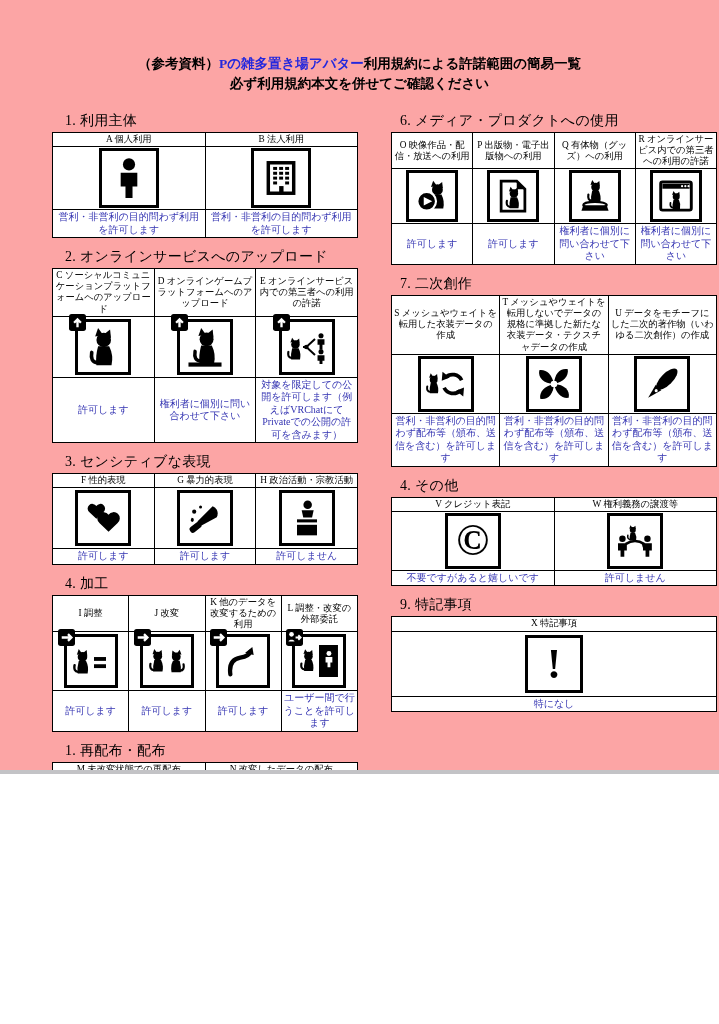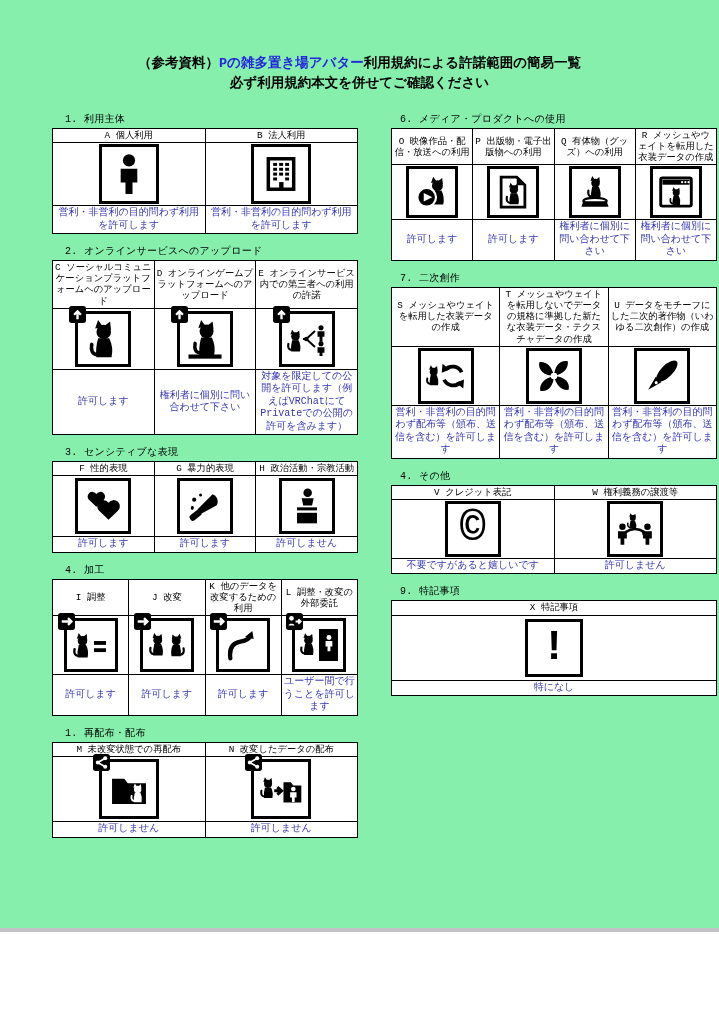--- a/index.html
+++ b/index.html
@@ -1,24 +1,24 @@
 <!DOCTYPE html>
 <html style="--brand: #2428dd; --status: #3434b2;"><head>
 <meta charset="utf-8">
 <style>
   html,body{margin:0;padding:0;background:#fff;}
-  .page{position:relative;width:719px;height:932px;background:#86efac;overflow:hidden;
-        font-family:Liberation Mono, monospace;color:#000;}
+  .page{position:relative;width:719px;height:774px;background:#fca5a5;overflow:hidden;
+        font-family:Liberation Serif, serif;color:#000;}
   .titles{position:absolute;top:54px;left:0;width:100%;text-align:center;font-weight:bold;
           font-size:13.5px;line-height:1.45;}
   .brand{color:var(--brand,#2428dd);}
   .colL{position:absolute;left:52px;top:112px;width:306px;}
   .colR{position:absolute;left:391px;top:112px;width:326px;}
   .sec{margin-bottom:10px;}
-  .shead{font-size:10px;padding-left:13px;margin-bottom:2px;letter-spacing:.3px;}
+  .shead{font-size:14px;padding-left:13px;margin-bottom:2px;letter-spacing:.3px;}
   .colR .shead{padding-left:9px;}
   table.grid{width:100%;border-collapse:collapse;table-layout:fixed;background:#fff;}
   table.grid td{border:1.6px solid #000;text-align:center;vertical-align:middle;padding:1px 2px;}
   .hrow td{font-size:9.3px;line-height:1.2;}
   .srow td{font-size:10px;line-height:1.25;color:var(--status,#3434b2);padding:2px 3px;}
   .irow td{padding:4px 2px;}
   .ibox{position:relative;margin:0 auto;width:48px;height:48px;border:3px solid #000;background:#fff;
         display:flex;align-items:center;justify-content:center;}
   .s1 .irow td{height:58px}.s1 .ibox{width:54px;height:54px}
   .s2 .irow td{height:58px}.s2 .ibox{width:50px;height:50px}
@@ -386,21 +386,21 @@
   <div class="colR">
 
     <section class="sec s6">
       <div class="shead">6. メディア・プロダクトへの使用</div>
       <table class="grid">
         <tbody>
             <tr class="hrow">
           <td>O 映像作品・配信・放送への利用</td>
           <td>P 出版物・電子出版物への利用</td>
           <td>Q 有体物（グッズ）への利用</td>
-          <td>R メッシュやウェイトを転用した衣装データの作成</td>
+          <td>R オンラインサービス内での第三者への利用の許諾</td>
         </tr>
         <tr class="irow">
           <td>
                 <div class="ibox">
             <svg class="art" width="32" height="36" viewBox="0 0 24 26">
               <g transform="translate(8,1) scale(1.02)">
                       <use href="#cat"></use>
                     </g>
               <circle cx="8" cy="17" r="7" stroke="#fff" stroke-width="1.6"></circle>
               <polygon points="5.8,13.8 12.2,17 5.8,20.2" fill="#fff"></polygon>

